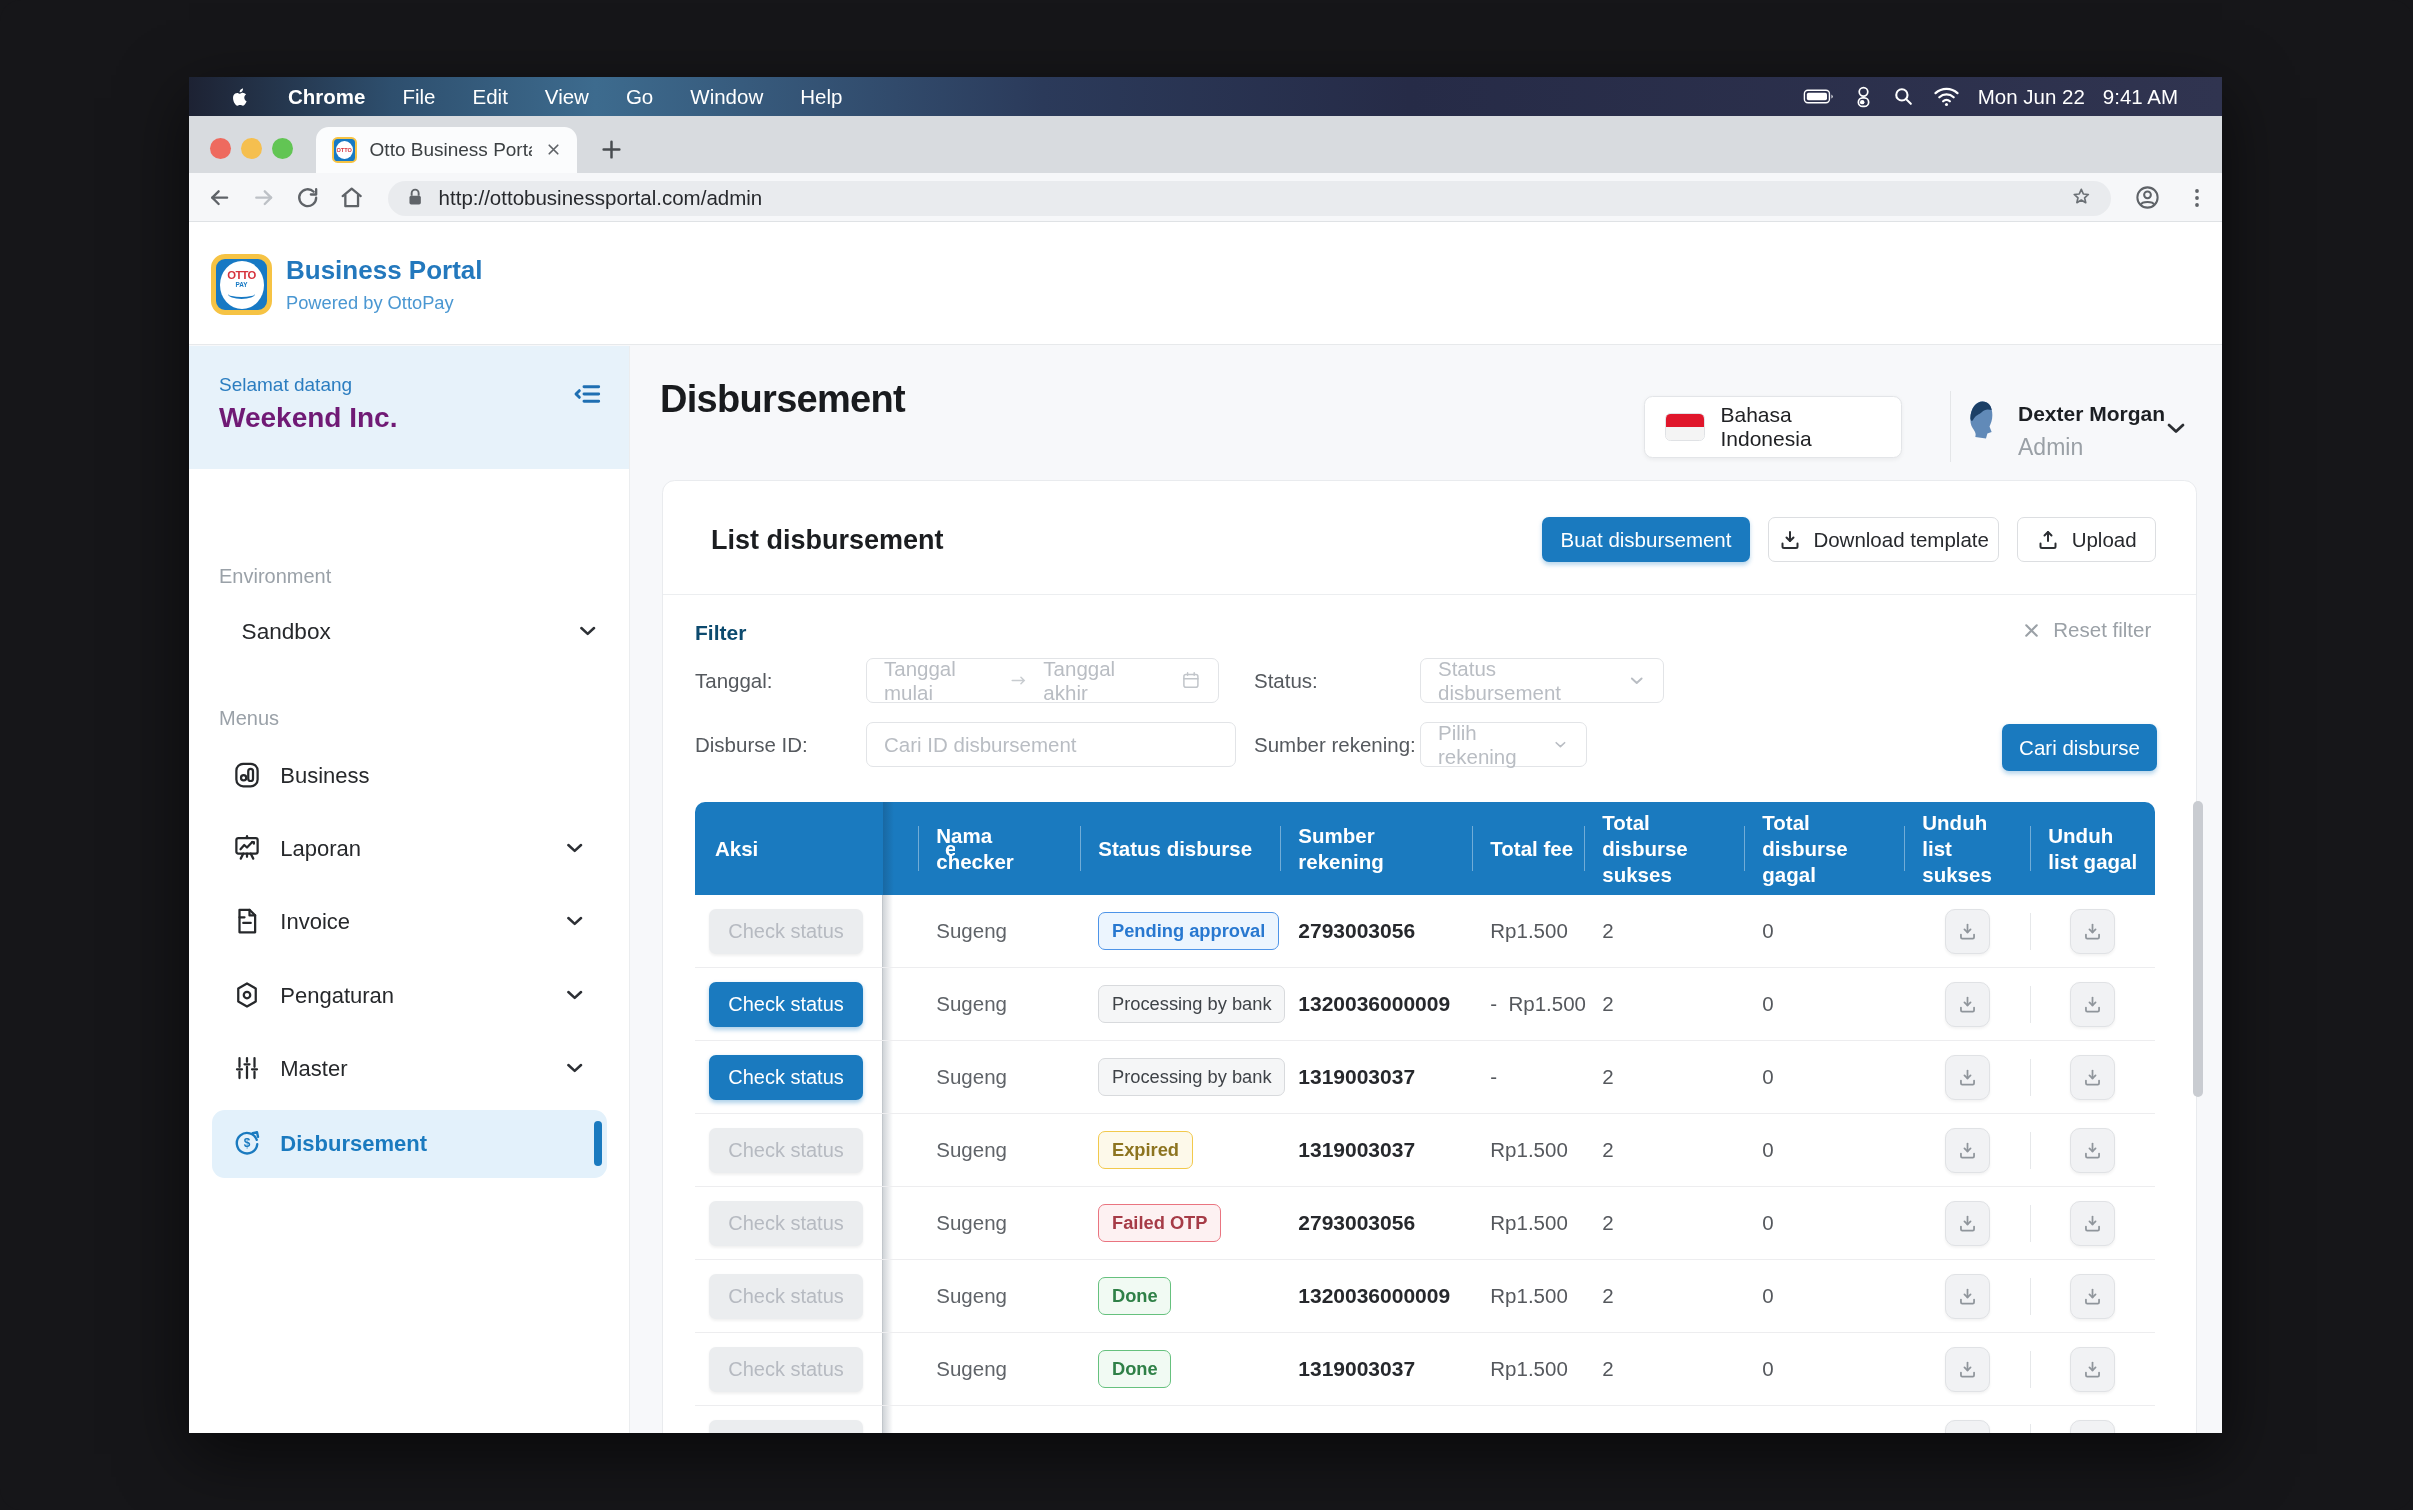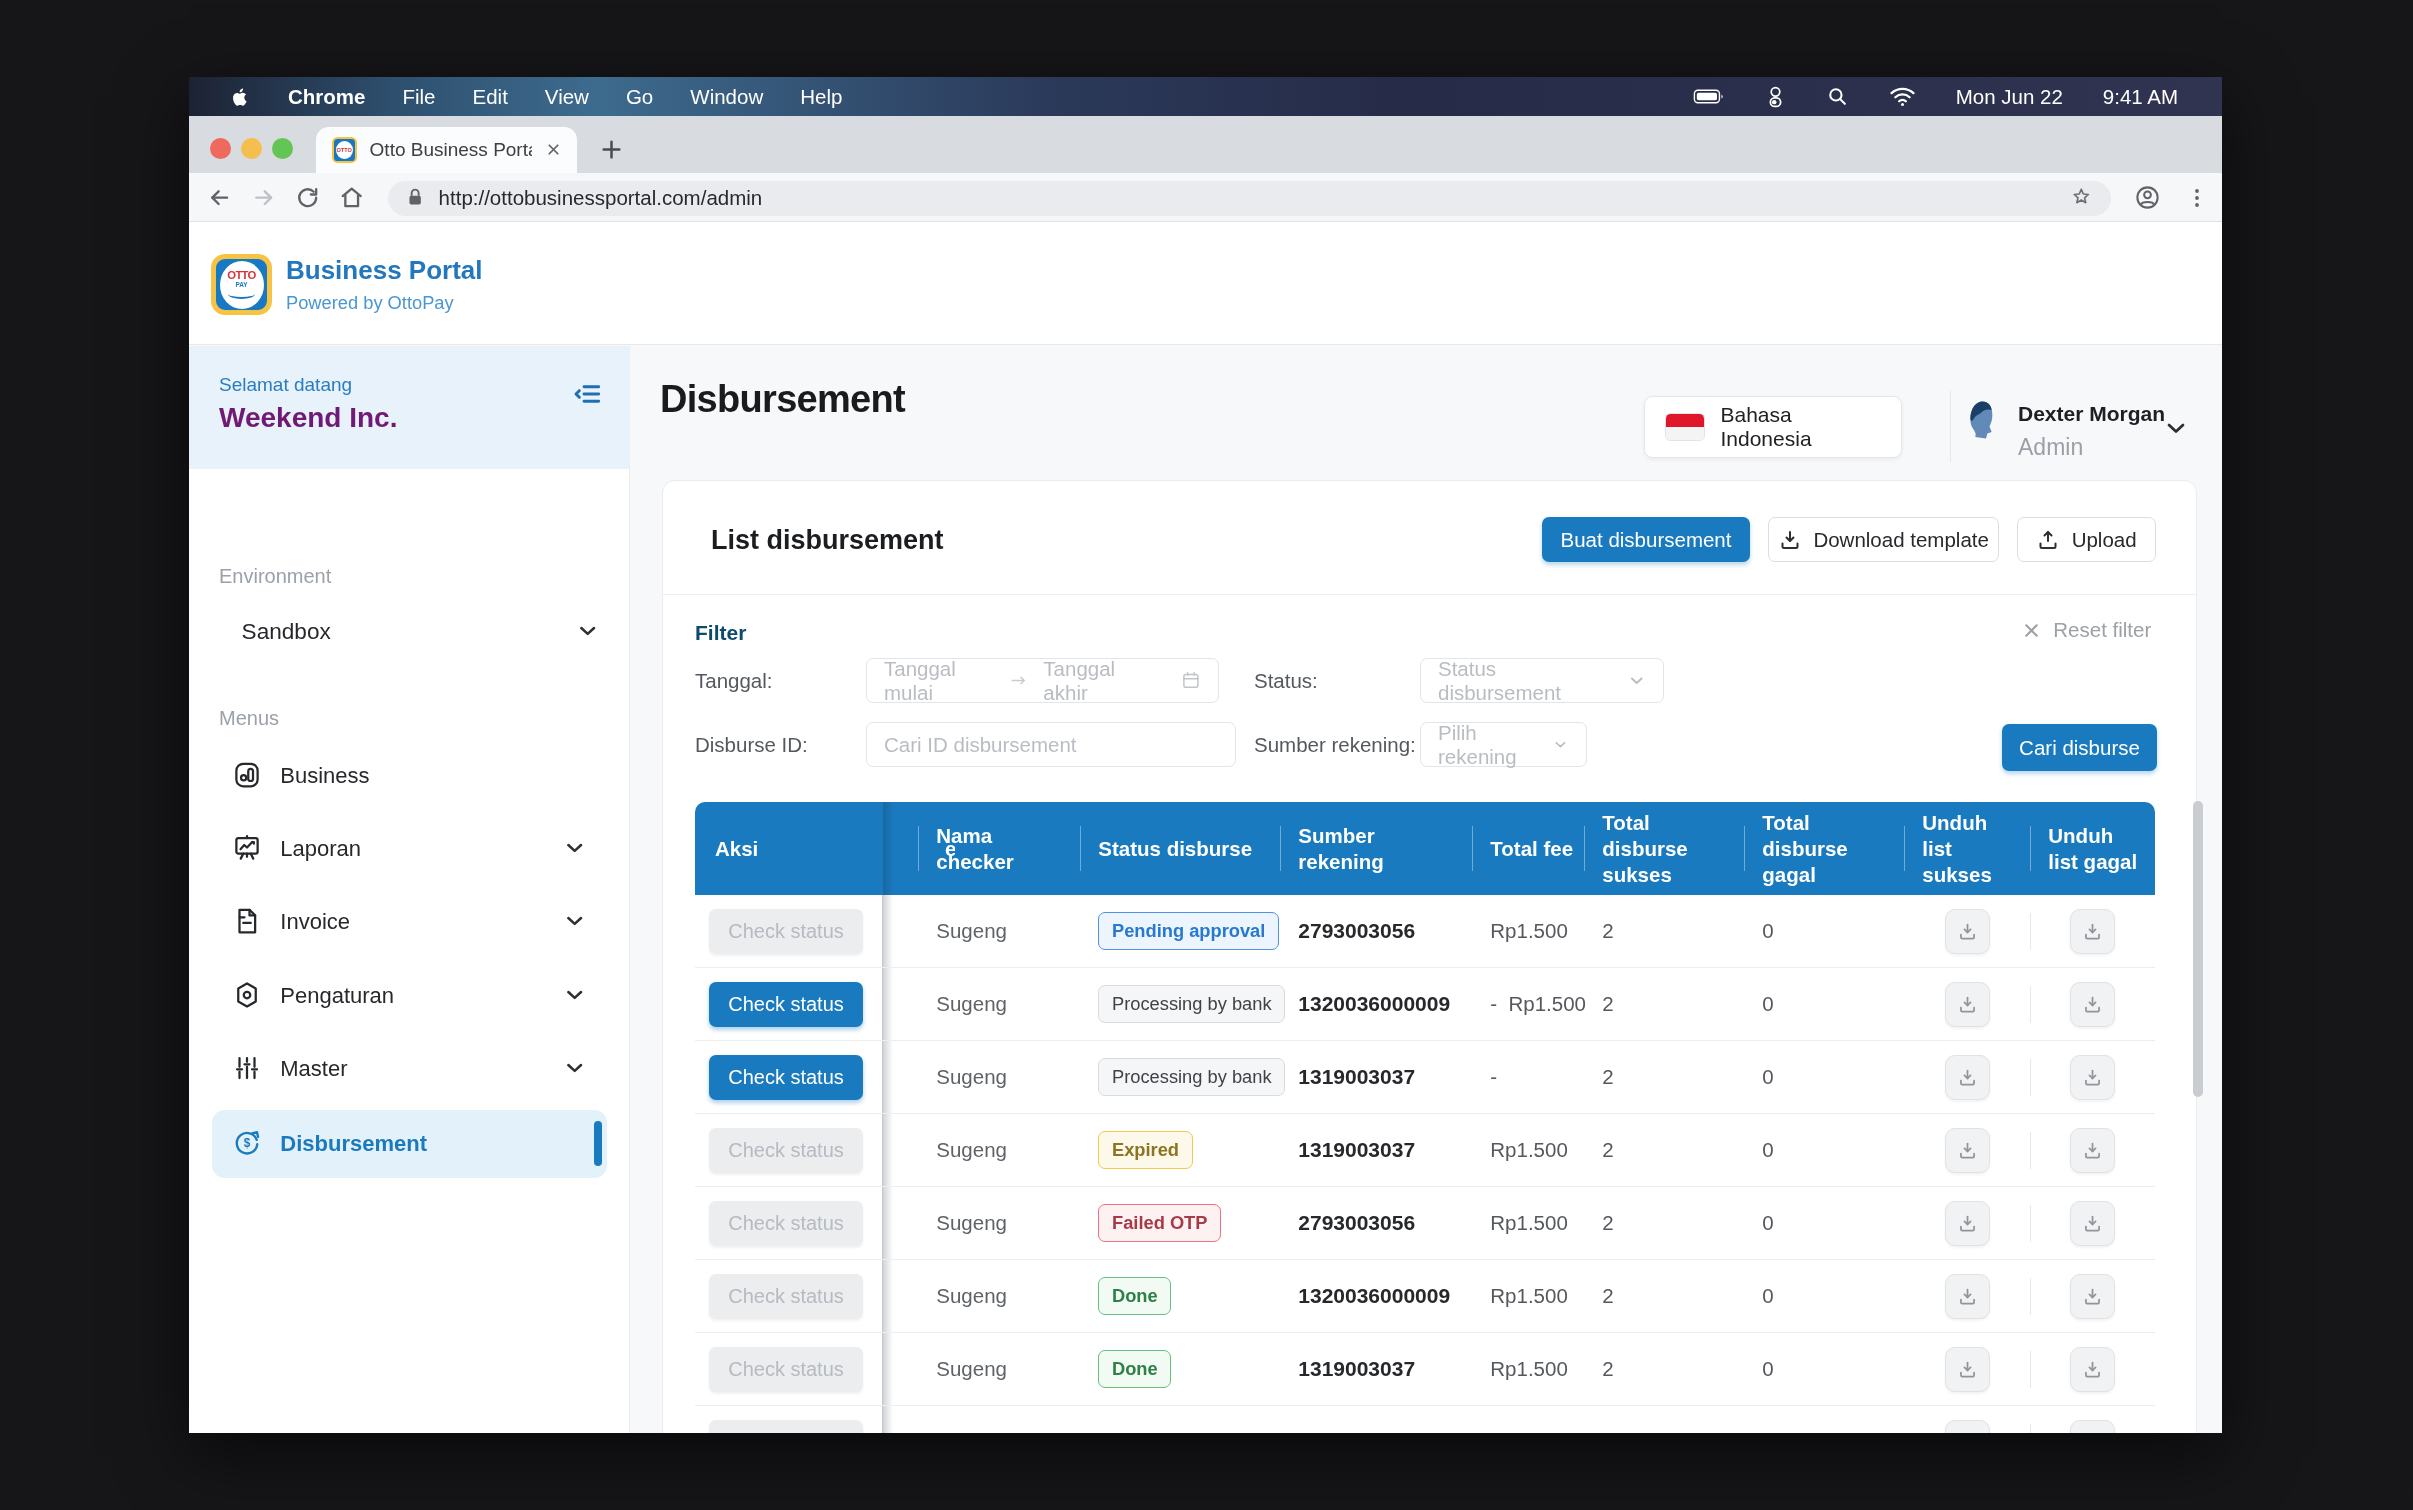--- a/index.html
+++ b/index.html
@@ -8,21 +8,21 @@
   .stage { position:relative; width:2413px; height:1510px; background:#161619; overflow:hidden;border-radius:21px; }
   .abs { position:absolute; }
 
   
   .screen { left:189px; top:77px; width:2033px; height:1356px; background:#f7f8fa; overflow:hidden; box-shadow:0 21px 64px rgba(0,0,0,.6); }
 
   
   .menubar { left:0; top:0; width:100%; height:39px; background:linear-gradient(90deg,#1d2233 0%,#2e4f6e 10%,#3d6b8e 20%,#2b3a5a 42%,#262b47 60%,#303450 100%); display:flex; align-items:center; color:#fff; font-size:20.5px; }
   .menubar-left { display:flex; align-items:center; gap:37px; padding-left:41px; }
   .menubar-left .app-name { font-weight:700; }
-  .menubar-right { margin-left:auto; display:flex; align-items:center; gap:40px; padding-right:44px; }
+  .menubar-right { margin-left:auto; display:flex; align-items:center; gap:18px; padding-right:44px; }
   .mb-icon { display:flex; align-items:center; }
 
   
   .tabstrip { left:0; top:39px; width:100%; height:57px; background:#d8dbdf; }
   .traffic { position:absolute; top:22px; width:21px; height:21px; border-radius:50%; }
   .tl-red { left:21px; background:#ee6a5f; } .tl-yellow { left:52px; background:#f5bf4f; } .tl-green { left:83px; background:#62c554; }
   .tab { position:absolute; left:127px; top:10.6px; width:261px; height:47px; background:#fbfcfd; border-radius:12.7px 12.7px 0 0; display:flex; align-items:center; gap:12.7px; padding:0 15.5px; }
   .tab-title { font-size:19px; color:#3c4043; white-space:nowrap; overflow:hidden; flex:1; }
   .newtab-btn { position:absolute; left:409px; top:20px; color:#484c50; }
   .favicon { width:25.4px; height:25.4px; border-radius:5.6px; background:#1779c4; border:2.1px solid #f6c344; display:flex; align-items:center; justify-content:center; flex:none; }

